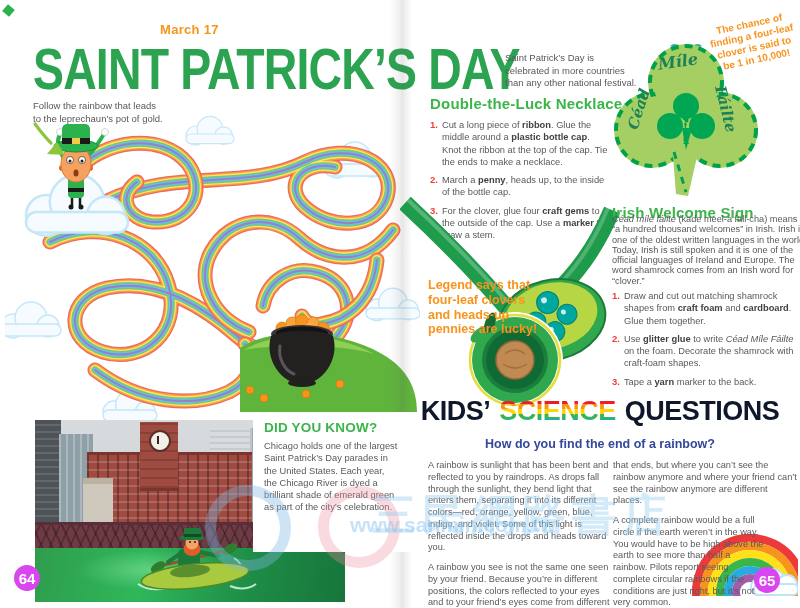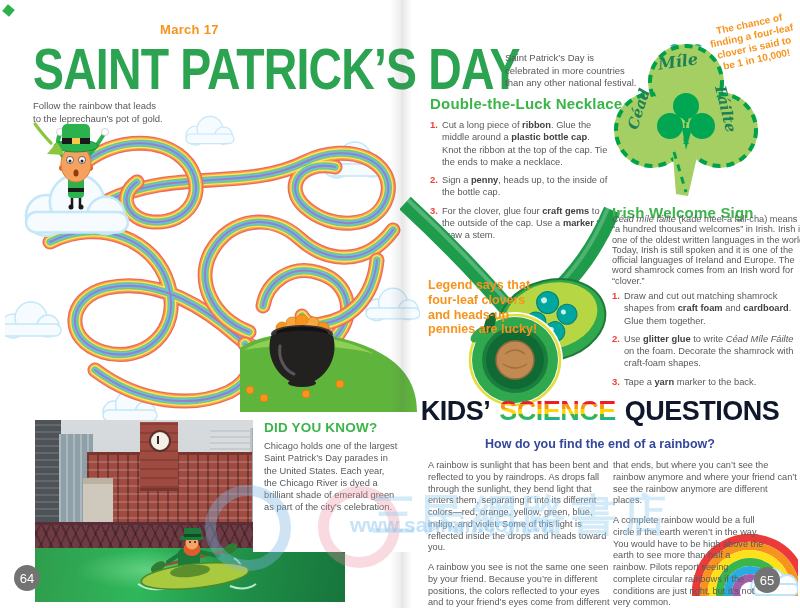--- a/index.html
+++ b/index.html
@@ -7,22 +7,22 @@
        font-family:"Liberation Sans",sans-serif;}
   .abs{position:absolute;}
   .txt{color:#58595B;font-size:9.3px;line-height:1.32;}
   .b{font-weight:700;color:#414042;}
   .i{font-style:italic;}
   .h-green{color:#3BB54A;font-weight:bold;letter-spacing:.2px;}
   .orange-burst{color:#F7941D;font-weight:bold;}
   .step{display:flex;gap:4px;margin-bottom:6px;}
   .step-num{color:#EE4036;font-weight:bold;font-size:9.5px;flex:0 0 auto;}
   .step-text{flex:1;}
-  .page-badge{width:26px;height:26px;border-radius:50%;background:#737373;color:#fff;
-              font-weight:normal;font-size:13px;display:flex;align-items:center;justify-content:center;}
+  .page-badge{width:26px;height:26px;border-radius:50%;background:#d946ef;color:#fff;
+              font-weight:bold;font-size:15px;display:flex;align-items:center;justify-content:center;}
   #main-title{font-size:58px;font-weight:800;color:#2BA351;letter-spacing:-1px;
               transform:scaleX(.80);transform-origin:left top;white-space:nowrap;line-height:1;}
   #date-label{color:#F7941D;font-weight:bold;font-size:13px;letter-spacing:.3px;}
   .sci-word{font-size:27px;font-weight:800;letter-spacing:-.5px;color:#0f172a;line-height:1;}
   .sci-rainbow{background:linear-gradient(180deg,#EE1C25 0 22%,#F7941D 22% 40%,#FFD400 40% 58%,#3AB54A 58% 78%,#00AEEF 78% 100%);
                -webkit-background-clip:text;background-clip:text;color:transparent;}
   #science-question{color:#33479B;font-weight:bold;font-size:12.5px;text-align:center;}
   
   .photo{overflow:hidden;}
   .photo>div{position:absolute;}
@@ -256,21 +256,21 @@
 <div class="abs orange-burst" style="left:708px;top:18px;width:90px;font-size:10px;line-height:1.2;text-align:center;transform:rotate(-12deg);">The chance of finding a four-leaf clover is said to be 1 in 10,000!</div>
 
 <div class="abs h-green" style="left:430px;top:95px;font-size:15px;">Double-the-Luck Necklace</div>
 <div class="abs txt" style="left:430px;top:119px;width:178px;">
   <div class="step">
     <span class="step-num">1.</span>
     <span class="step-text"><span>Cut a long piece of </span><span class="b">ribbon</span><span>. Glue the middle around a </span><span class="b">plastic bottle cap</span><span>. Knot the ribbon at the top of the cap. Tie the ends to make a necklace.</span></span>
   </div>
   <div class="step">
     <span class="step-num">2.</span>
-    <span class="step-text"><span>Sign a </span><span class="b">penny</span><span>, heads up, to the inside of the bottle cap.</span></span>
+    <span class="step-text"><span>March a </span><span class="b">penny</span><span>, heads up, to the inside of the bottle cap.</span></span>
   </div>
   <div class="step">
     <span class="step-num">3.</span>
     <span class="step-text"><span>For the clover, glue four </span><span class="b">craft gems</span><span> to the outside of the cap. Use a </span><span class="b">marker</span><span> to draw a stem.</span></span>
   </div>
 </div>
 
 <svg class="abs" viewBox="0 0 220 220" style="left:400px;top:195px;width:220px;height:220px;">
   <path d="M5,8 C45,45 85,85 128,138" stroke="#1E9C4B" stroke-width="17" fill="none"></path>
   <path d="M8,5 C48,42 88,82 130,134" stroke="rgba(255,255,255,.25)" stroke-width="4" fill="none"></path>

